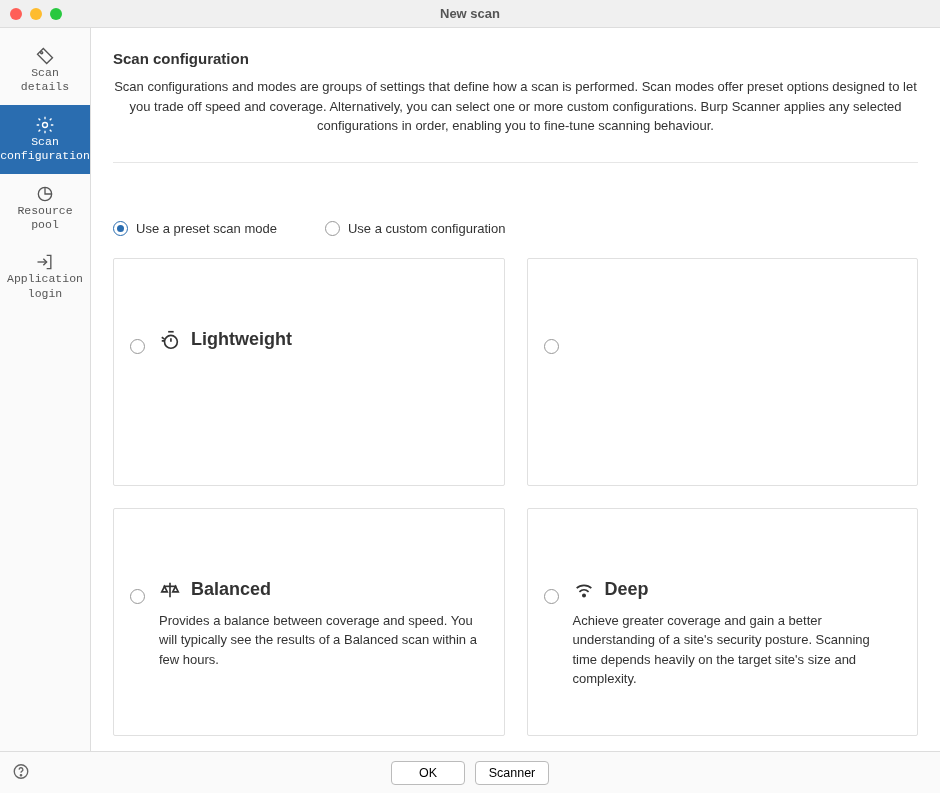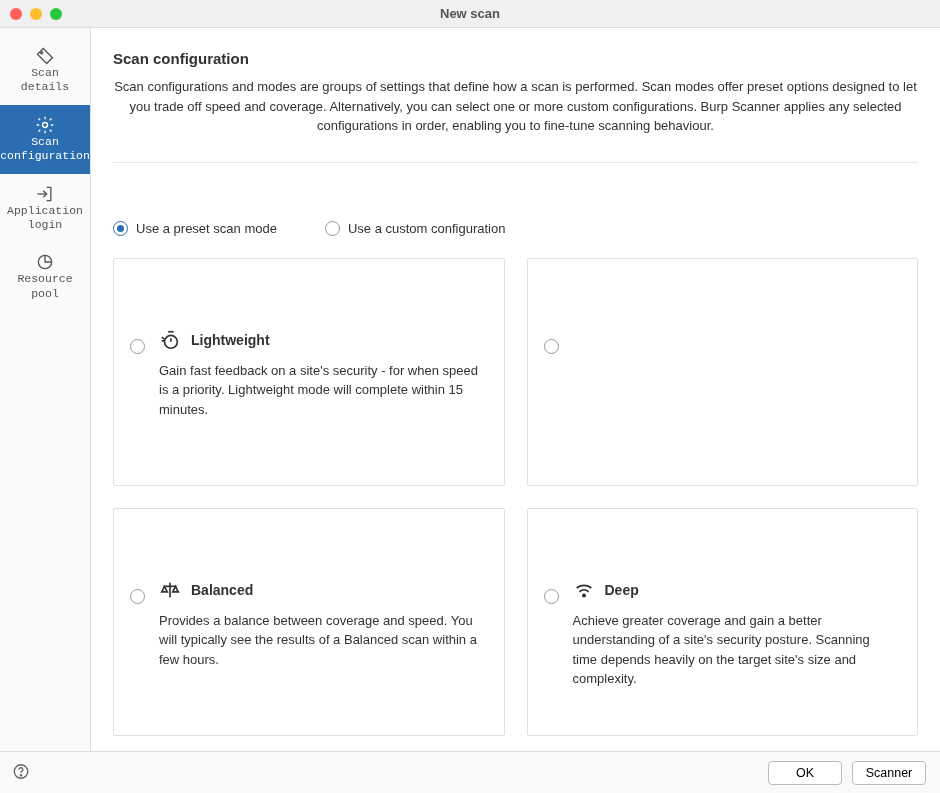--- a/index.html
+++ b/index.html
@@ -149,21 +149,21 @@
     }
     .card-content { flex: 1; padding-top: 42px; }
     .card-header {
       display: flex;
       align-items: center;
       gap: 10px;
       margin-bottom: 10px;
     }
     .card-title {
       font-weight: 700;
-      font-size: 14px;
+      font-size: 18px;
     }
     .card-desc {
       font-size: 13px;
       line-height: 1.5;
       color: #333;
     }
     .card-icon { width: 22px; height: 22px; color: #333; flex-shrink: 0; }
     .remember-row {
       display: flex;
       align-items: center;
@@ -176,21 +176,21 @@
       border: 1px solid #aaa;
       border-radius: 3px;
       background: #fff;
     }
     .footer {
       height: 42px;
       border-top: 1px solid #ddd;
       background: #fafafa;
       display: flex;
       align-items: center;
-      justify-content: flex-end;
+      justify-content: center;
       gap: 10px;
       padding: 0 14px;
       position: relative;
     }
     .footer .help {
       position: absolute;
       left: 12px;
       top: 50%;
       transform: translateY(-50%);
       color: #666;
@@ -228,32 +228,32 @@
     </div>
     <div class="sidebar-item active">
       <svg viewBox="0 0 24 24" fill="none" stroke="#fff" stroke-width="1.6">
         <circle cx="12" cy="12" r="3"></circle>
         <path d="M12 2v3M12 19v3M4.2 4.2l2.1 2.1M17.7 17.7l2.1 2.1M2 12h3M19 12h3M4.2 19.8l2.1-2.1M17.7 6.3l2.1-2.1"></path>
       </svg>
       <span>Scan configuration</span>
     </div>
     <div class="sidebar-item">
       <svg viewBox="0 0 24 24" fill="none" stroke="#565656" stroke-width="1.6">
+        <circle cx="12" cy="12" r="8"></circle>
+          <path d="M12 4v8h8"></path>
+      </svg>
+      <span>Resource pool</span>
+    </div>
+    <div class="sidebar-item">
+      <svg viewBox="0 0 24 24" fill="none" stroke="#565656" stroke-width="1.6">
         <path d="M14 4h5v16h-5"></path>
           <path d="M3 12h11"></path>
           <path d="M10 8l4 4-4 4"></path>
       </svg>
       <span>Application login</span>
-    </div>
-    <div class="sidebar-item">
-      <svg viewBox="0 0 24 24" fill="none" stroke="#565656" stroke-width="1.6">
-        <circle cx="12" cy="12" r="8"></circle>
-          <path d="M12 4v8h8"></path>
-      </svg>
-      <span>Resource pool</span>
     </div>
   </div>
 
   <div class="main">
     <div class="section-title">Scan configuration</div>
     <div class="section-desc">Scan configurations and modes are groups of settings that define how a scan is performed. Scan modes offer preset options designed to let you trade off speed and coverage. Alternatively, you can select one or more custom configurations. Burp Scanner applies any selected configurations in order, enabling you to fine-tune scanning behaviour.</div>
     <hr class="hr">
 
     <div class="mode-row">
       <div class="radio-opt selected">
@@ -272,21 +272,20 @@
         <div class="card-content">
           <div class="card-header">
             <svg class="card-icon" viewBox="0 0 24 24" fill="none" stroke="currentColor" stroke-width="1.8">
               <circle cx="13" cy="14" r="7"></circle>
                 <path d="M13 10v4"></path>
                 <path d="M10 3h6"></path>
                 <path d="M3 9l3 2M3 13h3"></path>
             </svg>
             <span class="card-title">Lightweight</span>
           </div>
-          <div class="card-desc">Gain fast feedback on a site's security - for when speed is a priority. Lightweight mode will complete within 15 minutes.</div>
         </div>
       </div>
 
       <div class="card">
         <span class="radio-circle"></span>
       </div>
 
       <div class="card">
         <span class="radio-circle"></span>
         <div class="card-content">

